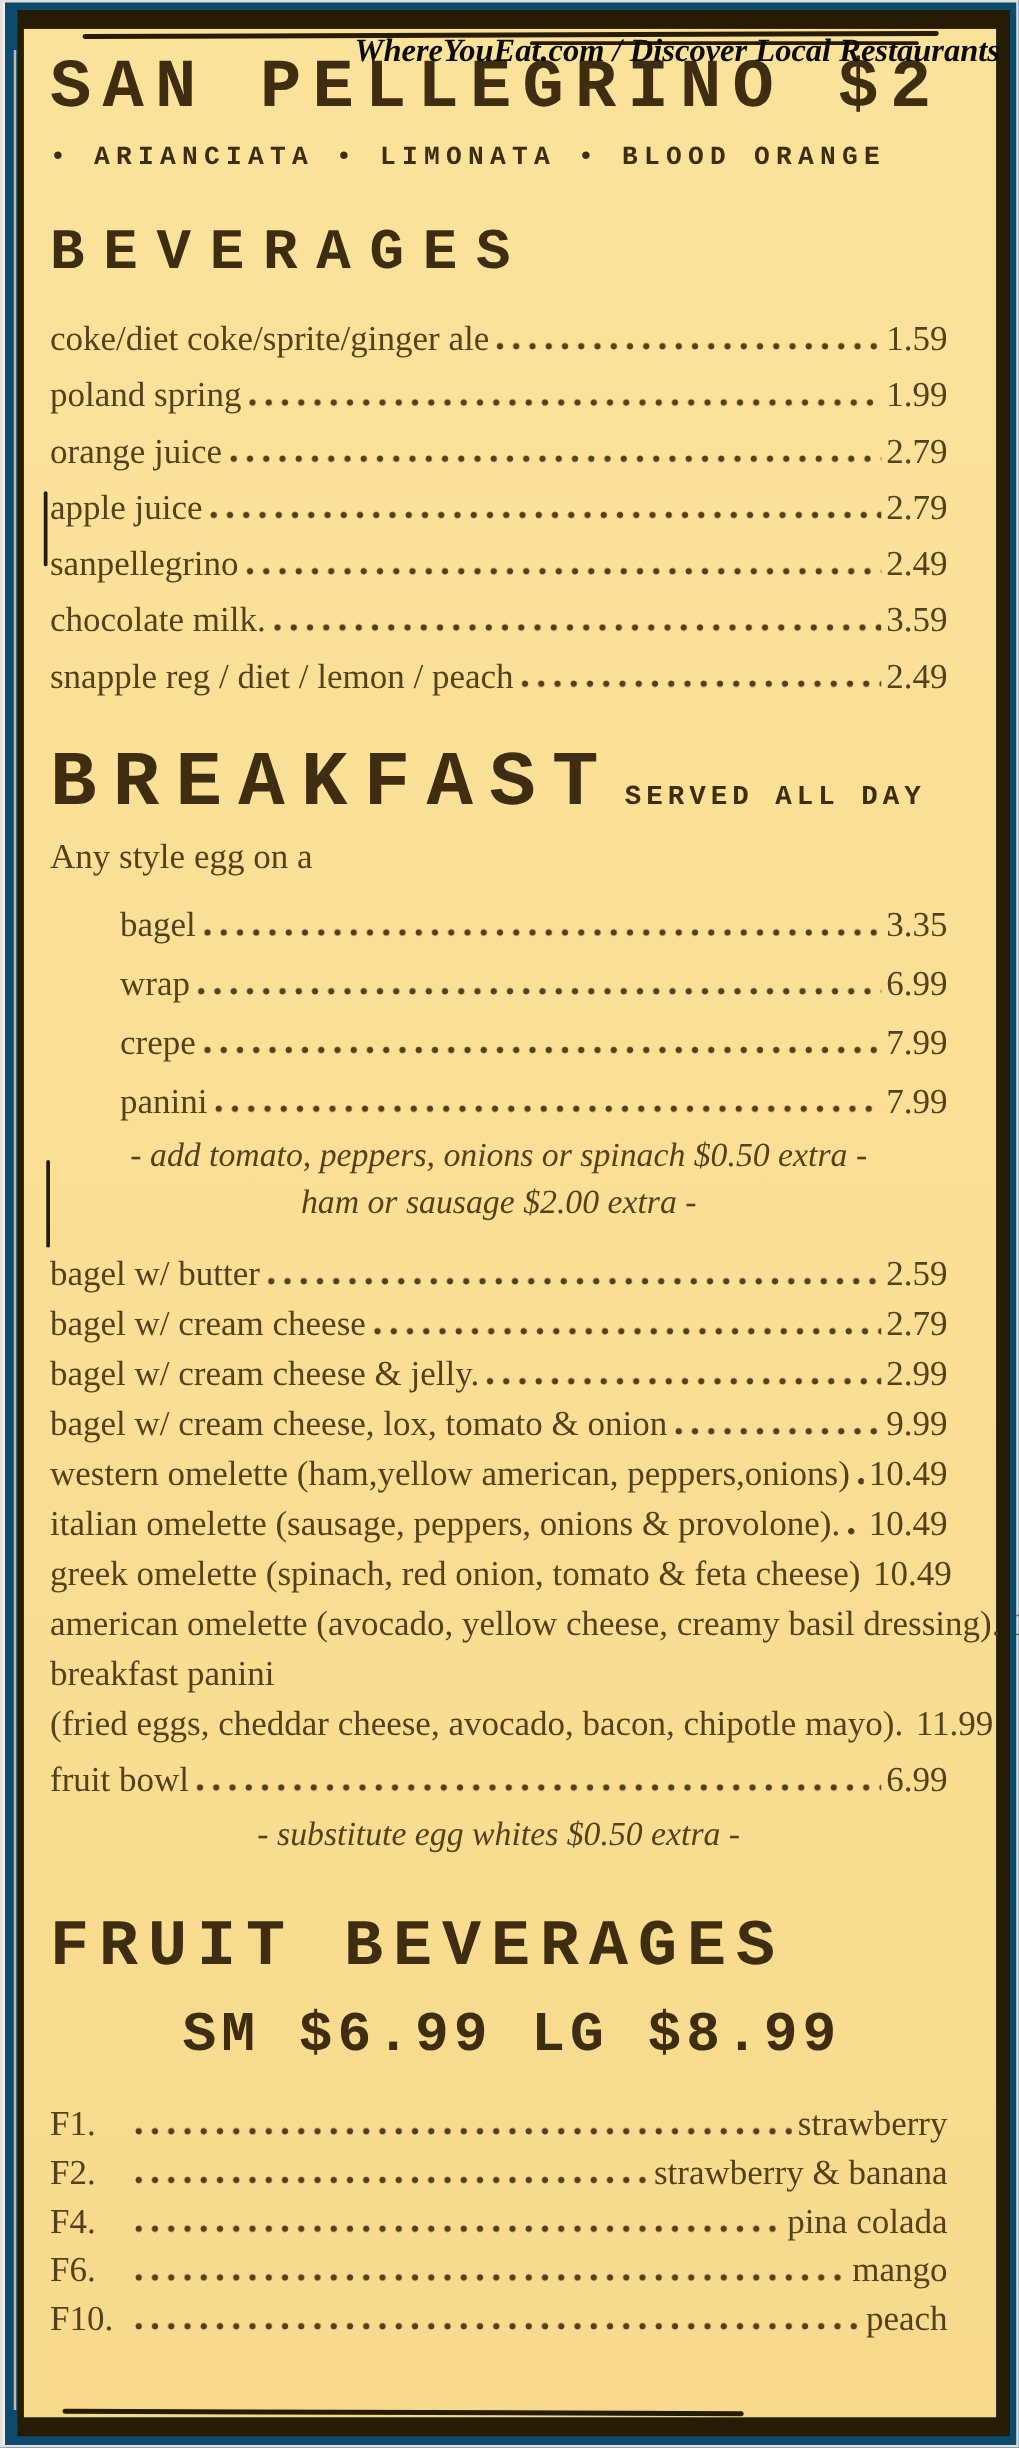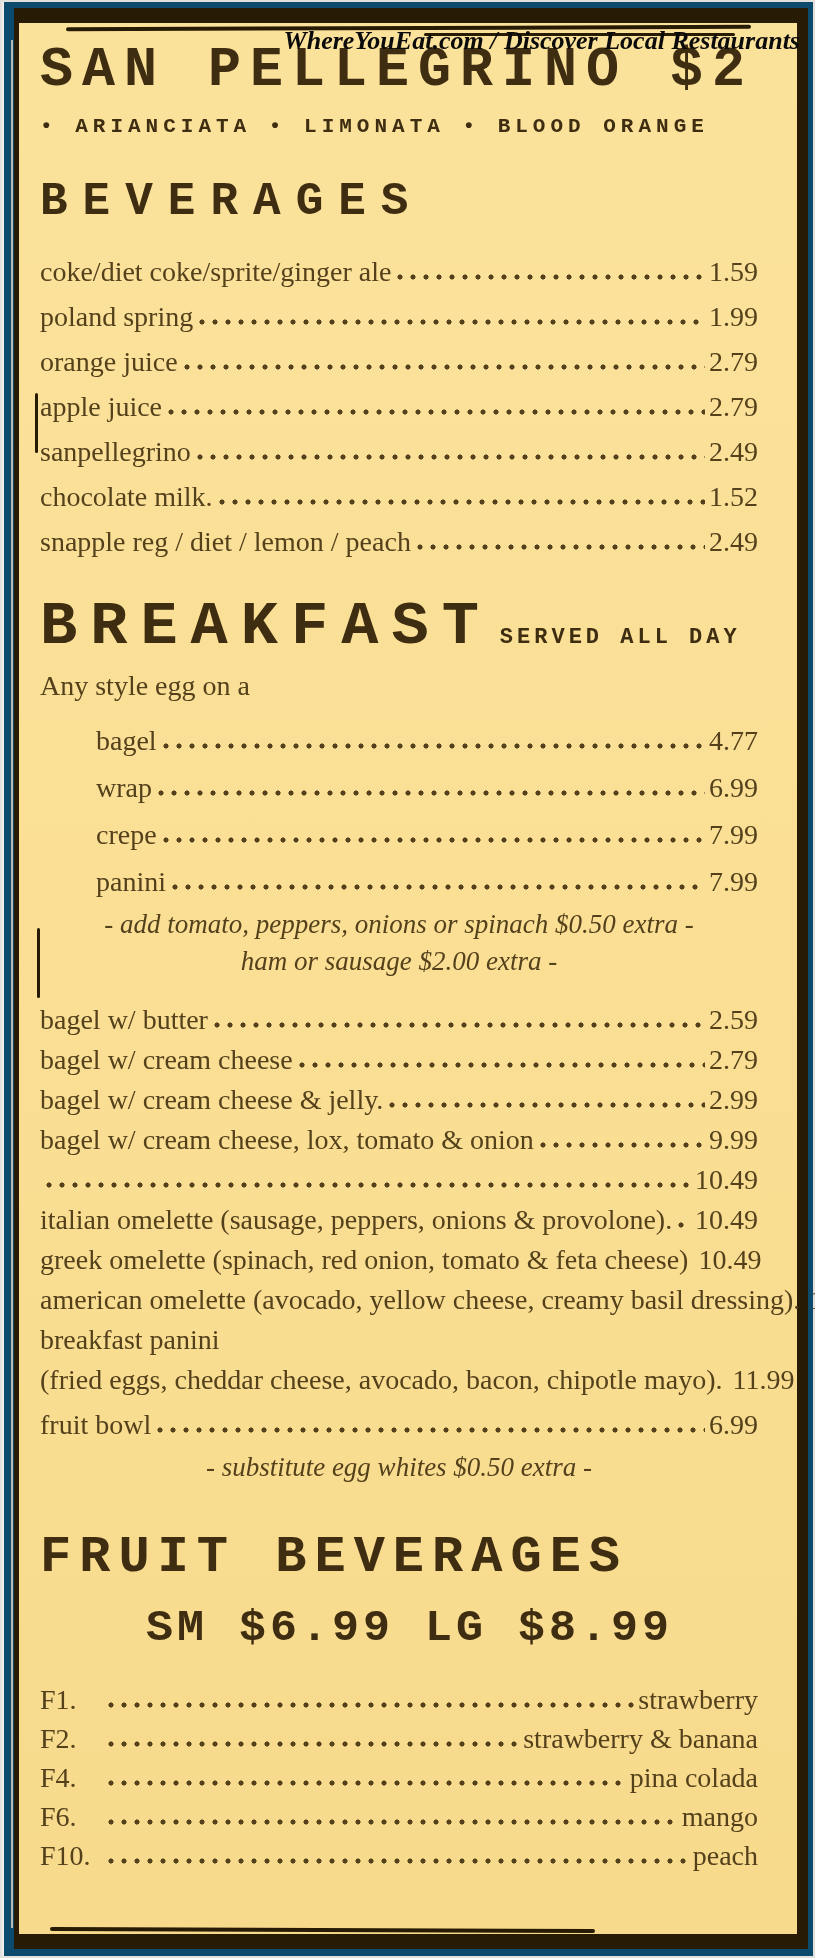--- a/index.html
+++ b/index.html
@@ -130,37 +130,37 @@
             <span class="pr">2.79</span>
           </div>
           <div class="row">
             <span class="nm">sanpellegrino</span>
             <span class="dots"></span>
             <span class="pr">2.49</span>
           </div>
           <div class="row">
             <span class="nm">chocolate milk.</span>
             <span class="dots"></span>
-            <span class="pr">1.52</span>
+            <span class="pr">3.59</span>
           </div>
           <div class="row">
             <span class="nm">snapple reg / diet / lemon / peach</span>
             <span class="dots"></span>
             <span class="pr">2.49</span>
           </div>
         </div>
 
       <div class="tw sec-title breakfast"><span>BREAKFAST</span><span class="sec-suffix">SERVED ALL DAY</span></div>
 
       <div class="lead">Any style egg on a</div>
       <div class="list egg">
           <div class="row">
             <span class="nm">bagel</span>
             <span class="dots"></span>
-            <span class="pr">4.77</span>
+            <span class="pr">3.35</span>
           </div>
           <div class="row">
             <span class="nm">wrap</span>
             <span class="dots"></span>
             <span class="pr">6.99</span>
           </div>
           <div class="row">
             <span class="nm">crepe</span>
             <span class="dots"></span>
             <span class="pr">7.99</span>
@@ -192,20 +192,21 @@
             <span class="nm">bagel w/ cream cheese &amp; jelly.</span>
             <span class="dots"></span>
             <span class="pr">2.99</span>
           </div>
           <div class="row">
             <span class="nm">bagel w/ cream cheese, lox, tomato &amp; onion</span>
             <span class="dots"></span>
             <span class="pr">9.99</span>
           </div>
           <div class="row">
+            <span class="nm">western omelette (ham,yellow american, peppers,onions)</span>
             <span class="dots"></span>
             <span class="pr">10.49</span>
           </div>
           <div class="row">
             <span class="nm">italian omelette (sausage, peppers, onions &amp; provolone).</span>
             <span class="dots"></span>
             <span class="pr">10.49</span>
           </div>
           <div class="row">
             <span class="nm">greek omelette (spinach, red onion, tomato &amp; feta cheese)</span>

